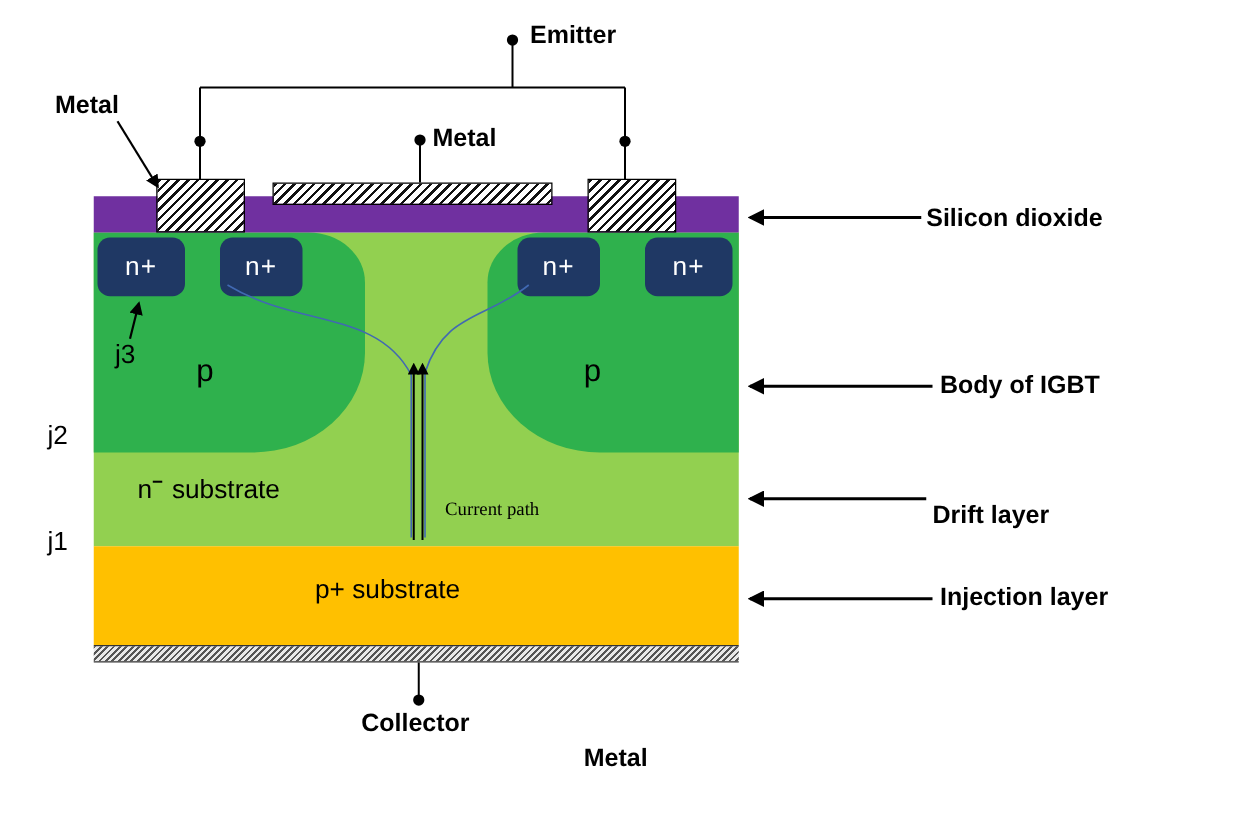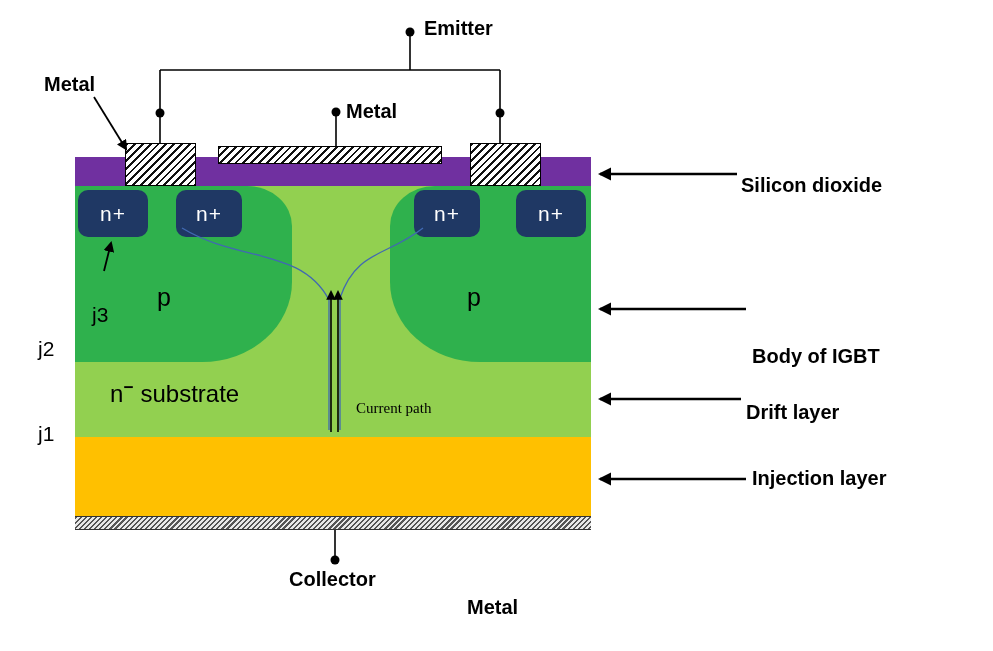--- a/index.html
+++ b/index.html
@@ -19,21 +19,21 @@
     background:repeating-linear-gradient(135deg,#111 0 2px,#fff 2px 5.5px);
     border:1px solid #000;box-sizing:border-box;
   }
   .hatch-fine{
     background:repeating-linear-gradient(135deg,#555 0 1.6px,#e9e9e9 1.6px 3.6px);
     border-top:1px solid #333;border-bottom:1px solid #333;box-sizing:border-box;
   }
   
   .lbl{position:absolute;font-weight:bold;font-size:20px;white-space:nowrap;}
   .lbl-mid{position:absolute;font-weight:500;font-size:21px;white-space:nowrap;}
-  .region-text{position:absolute;font-weight:400;font-size:24px;white-space:nowrap;}
+  .region-text{position:absolute;font-weight:400;font-size:21px;white-space:nowrap;}
   .p-text{position:absolute;font-weight:500;font-size:25px;}
   .small-text{position:absolute;font-weight:500;font-size:15px;white-space:nowrap;font-family:Liberation Serif, serif;}
   .sup{font-weight:bold;font-size:0.72em;vertical-align:super;}
   .drift-rest{margin-left:7px;}
   svg.overlay{position:absolute;inset:0;pointer-events:none;}
 </style>
 </head>
 <body>
 
 <div id="stage">
@@ -108,32 +108,33 @@
     </g>
     <g stroke="#000" stroke-width="1.6" fill="none">
       <path d="M331 432 V292" marker-end="url(#mS)"></path>
       <path d="M338 432 V292" marker-end="url(#mS)"></path>
     </g>
   </svg>
 
   <div class="lbl" style="left:424px;top:17px;">Emitter</div>
   <div class="lbl" style="left:44px;top:73px;">Metal</div>
   <div class="lbl" style="left:346px;top:100px;">Metal</div>
-  <div class="lbl" style="left:741px;top:174px;">Silicon dioxide</div>
-  <div class="lbl" style="left:752px;top:297px;margin-top:48px;">Body of IGBT</div>
+  <div class="lbl" style="left:741px;top:164px;">Silicon dioxide</div>
+  <div class="lbl" style="left:752px;top:297px;">Body of IGBT</div>
   <div class="lbl" style="left:746px;top:401px;">Drift layer</div>
   <div class="lbl" style="left:752px;top:467px;">Injection layer</div>
   <div class="lbl" style="left:289px;top:568px;">Collector</div>
   <div class="lbl" style="left:467px;top:596px;">Metal</div>
 
-  <div class="lbl-mid" style="left:92px;top:272px;margin-top:31px;">j3</div>
+  <div class="lbl-mid" style="left:92px;top:272px;">j3</div>
   <div class="lbl-mid" style="left:38px;top:337px;">j2</div>
   <div class="lbl-mid" style="left:38px;top:422px;">j1</div>
 
   <div class="p-text" style="left:157px;top:283px;">p</div>
   <div class="p-text" style="left:467px;top:283px;">p</div>
 
   <div class="region-text" style="left:110px;top:377px;">
     <span>n</span><span class="sup">−</span><span class="drift-rest">substrate</span>
   </div>
+  <div class="region-text" style="left:252px;top:460px;">p+ substrate</div>
   <div class="small-text" style="left:356px;top:400px;">Current path</div>
 
 </div>
 
 </body></html>

